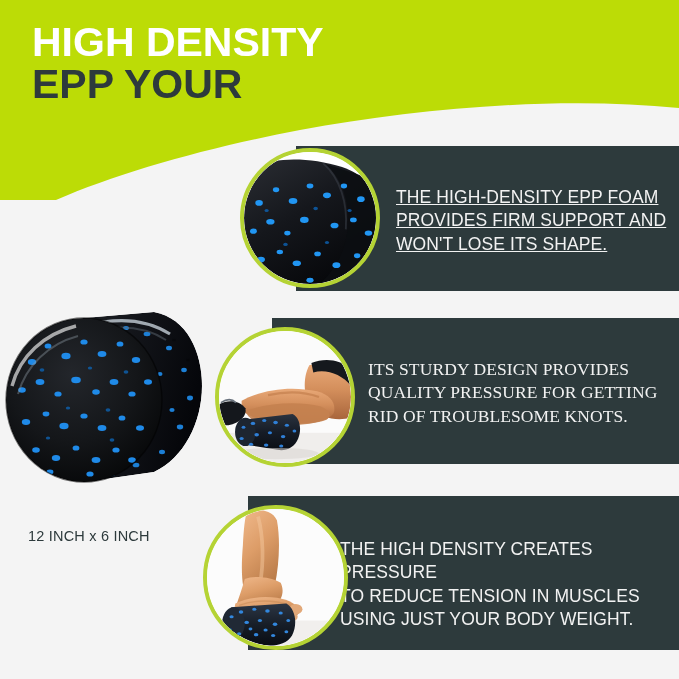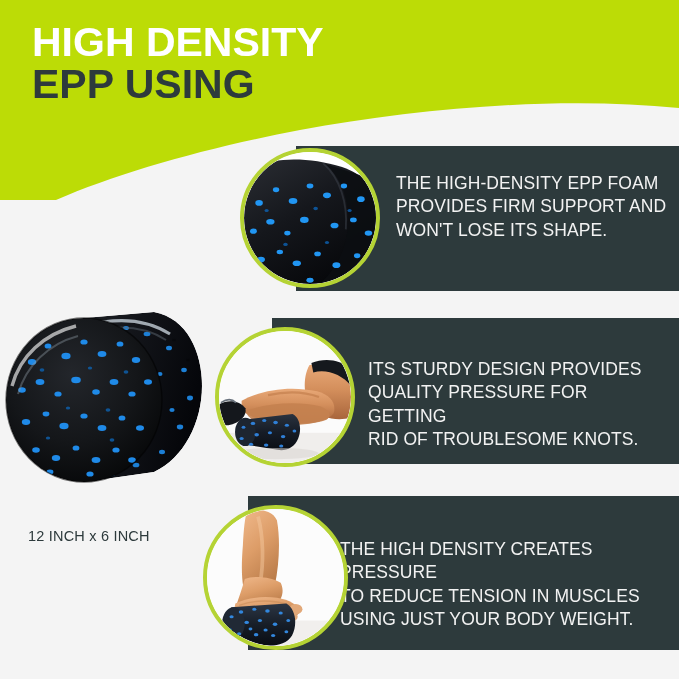--- a/index.html
+++ b/index.html
@@ -64,22 +64,22 @@
 
   .panel-text {
     position: absolute;
     color: #f2f2f2;
     font-size: 17.5px;
     line-height: 1.33;
     letter-spacing: 0.1px;
     z-index: 4;
     white-space: pre-line;
   }
-  .panel-text-1 { left: 396px; top: 172px; width: 272px; }
-  .panel-text-2 { left: 368px; top: 358px; width: 302px; }
+  .panel-text-1 { left: 396px; top: 186px; width: 272px; text-decoration: underline; }
+  .panel-text-2 { left: 368px; top: 358px; width: 302px; font-family: Liberation Serif, serif; }
   .panel-text-3 { left: 340px; top: 538px; width: 332px; }
 
   
   .inset {
     position: absolute;
     border-radius: 50%;
     background: #ffffff;
     border: 4px solid #b5d334;
     overflow: hidden;
     z-index: 6;
@@ -122,21 +122,21 @@
   <div class="panel panel-3"></div>
 
   <div class="header-band">
     <svg class="header-svg" width="679" height="200" viewBox="0 0 679 200" xmlns="http://www.w3.org/2000/svg">
       <path d="M0,0 L679,0 L679,108 C560,96 420,108 300,130 C210,147 120,172 56,200 L0,200 Z" fill="#bcdc06"></path>
     </svg>
   </div>
 
   <div class="header-title">
     <span class="title-line1">HIGH DENSITY</span>
-    <span class="title-line2">EPP USING</span>
+    <span class="title-line2">EPP YOUR</span>
   </div>
 
   <div class="product-roller">
     <svg width="210" height="215" viewBox="0 0 210 215" xmlns="http://www.w3.org/2000/svg">
       <defs>
         <radialGradient id="endFaceGrad" cx="42%" cy="34%" r="72%">
           <stop offset="0%" stop-color="#23262b"></stop>
           <stop offset="58%" stop-color="#141619"></stop>
           <stop offset="100%" stop-color="#060708"></stop>
         </radialGradient>

